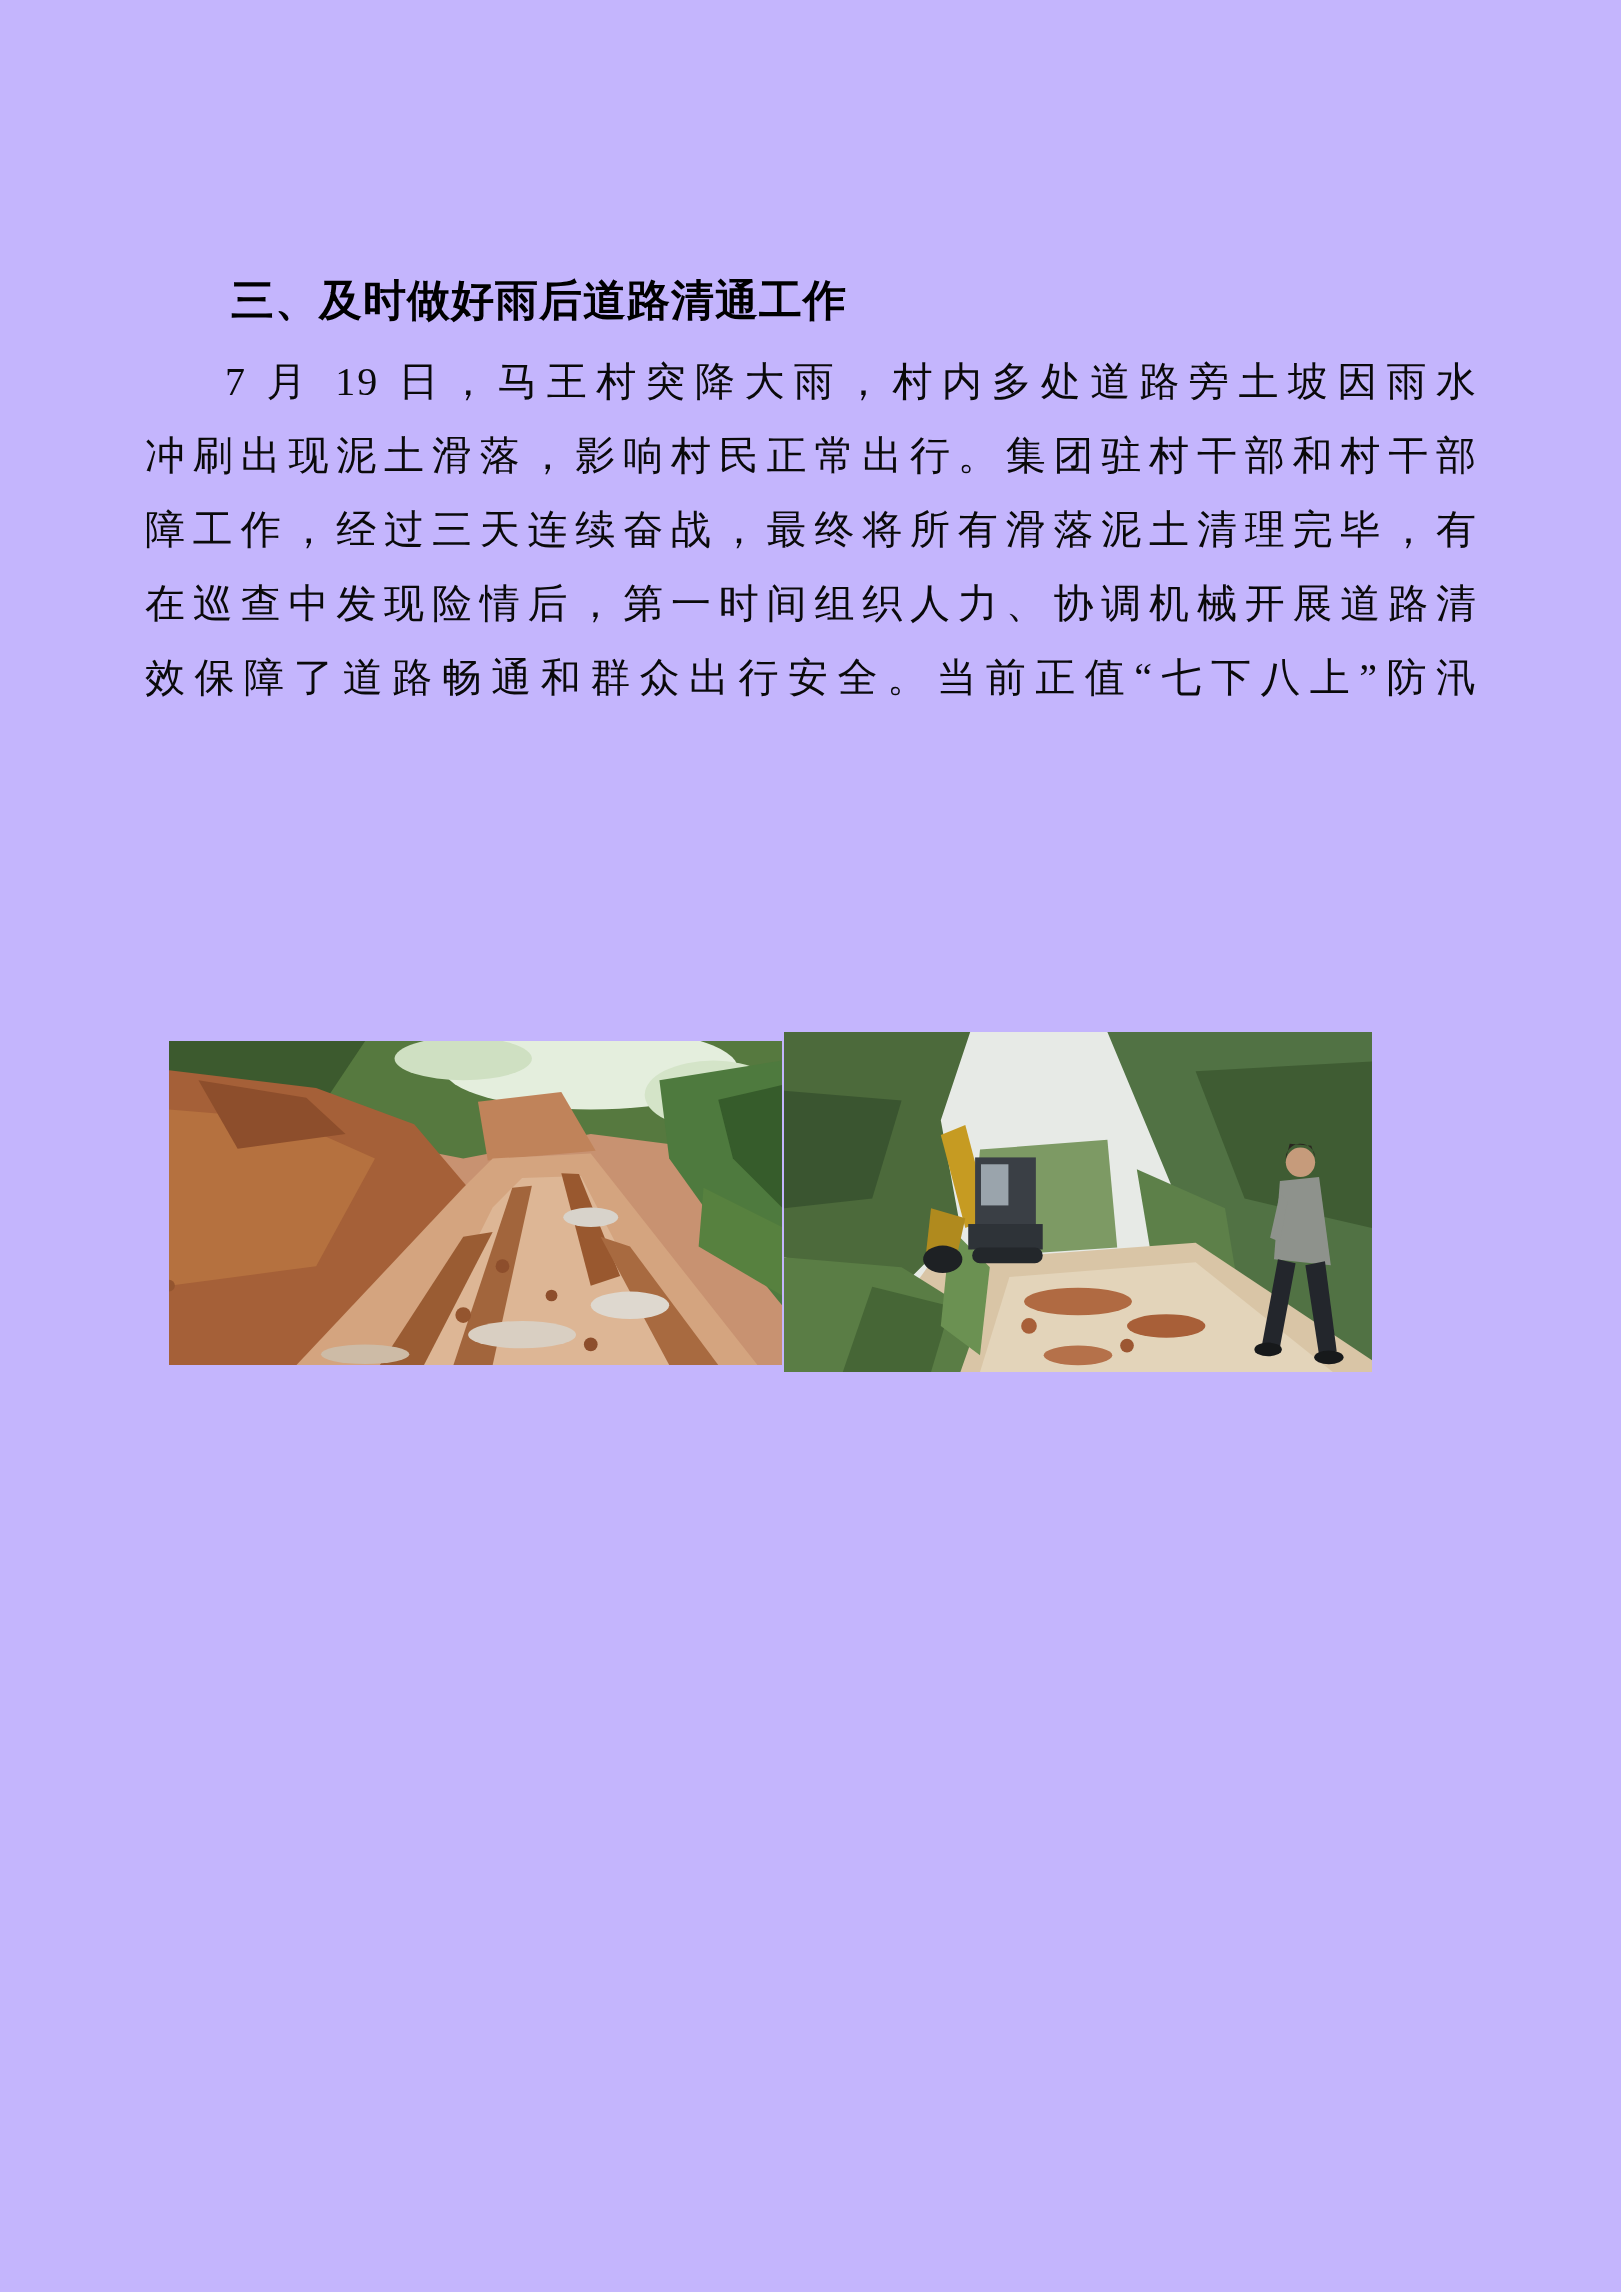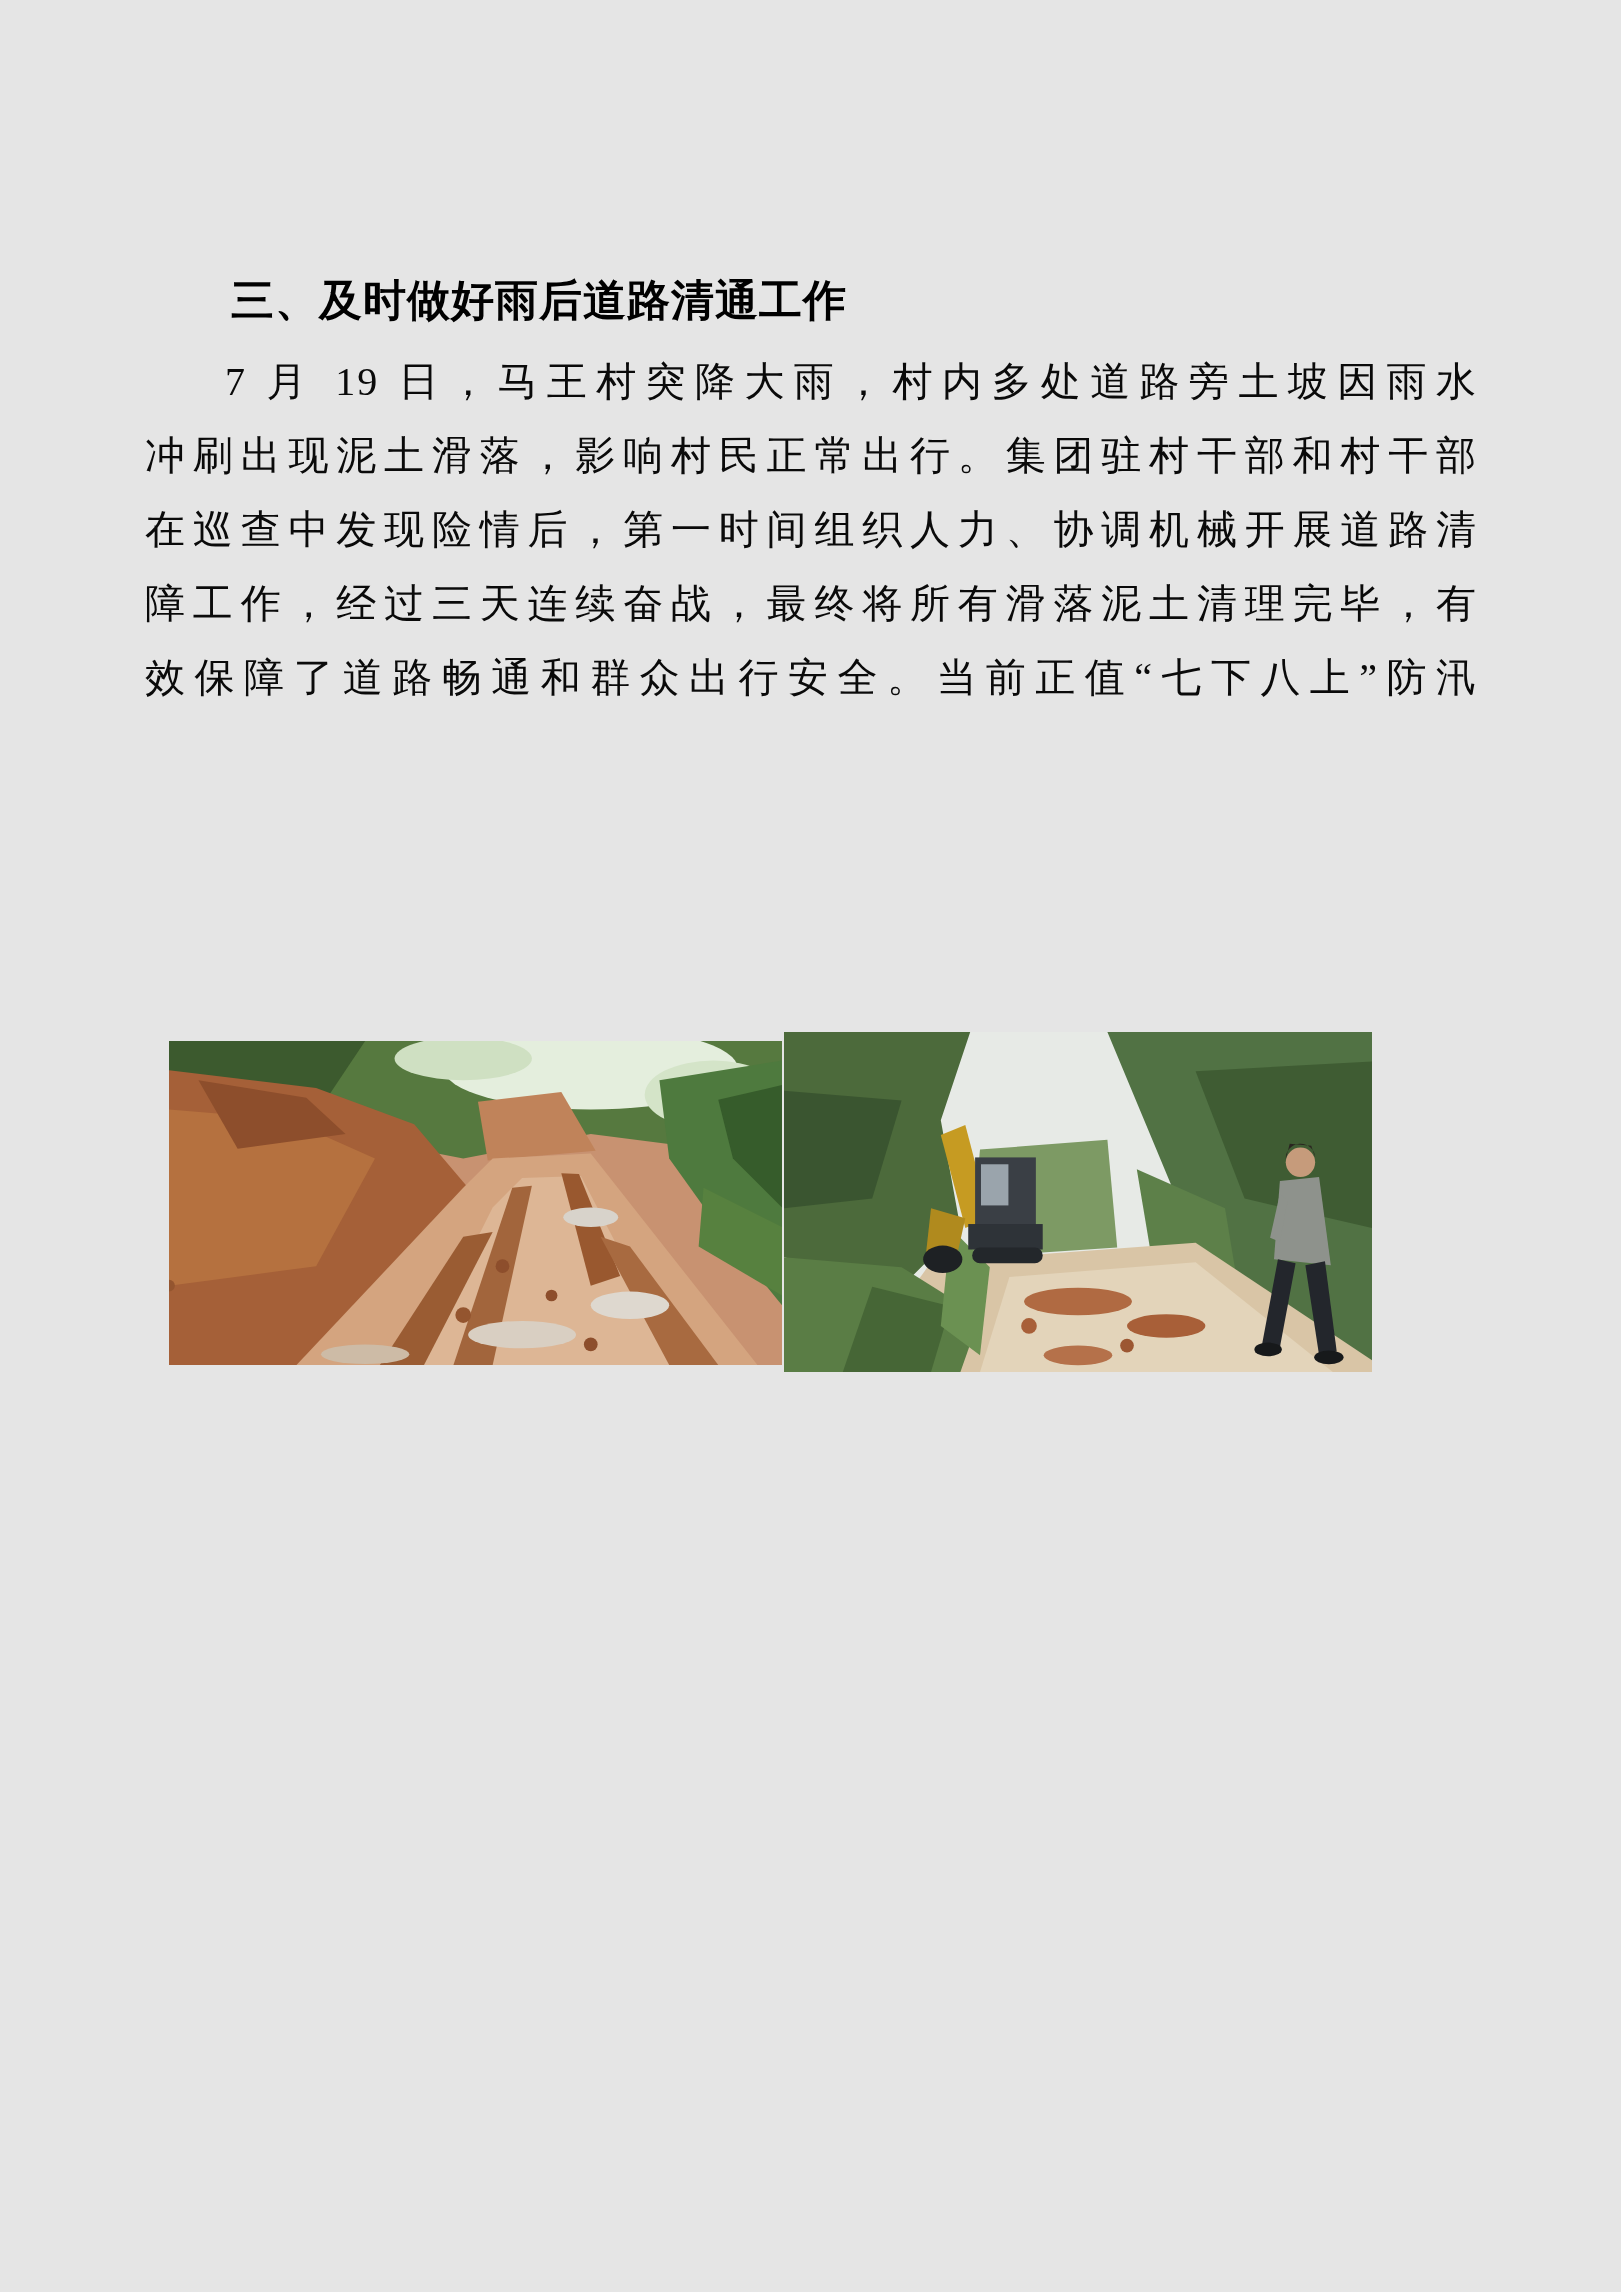--- a/index.html
+++ b/index.html
@@ -1,20 +1,20 @@
 <!DOCTYPE html>
 <html><head>
 <meta charset="utf-8">
 <style>
   html, body { margin: 0; padding: 0; background: #ffffff; }
   .page {
     position: relative;
     width: 1621px;
     height: 2293px;
-    background: #e5e5e5;
+    background: #c4b5fd;
     overflow: hidden;
     font-family: "Liberation Serif", "DejaVu Serif", serif;
     color: #000000;
   }
   .heading {
     position: absolute;
     left: 145px;
     top: 272px;
     width: 1333px;
     margin: 0;
@@ -53,22 +53,22 @@
 </head>
 <body>
 
 <div class="page">
 
   <h2 class="heading">三、及时做好雨后道路清通工作</h2>
 
   <div class="para">
     <div class="line jline indent">7 月 19 日，马王村突降大雨，村内多处道路旁土坡因雨水</div>
     <div class="line jline">冲刷出现泥土滑落，影响村民正常出行。集团驻村干部和村干部</div>
+    <div class="line jline">障工作，经过三天连续奋战，最终将所有滑落泥土清理完毕，有</div>
     <div class="line jline">在巡查中发现险情后，第一时间组织人力、协调机械开展道路清</div>
-    <div class="line jline">障工作，经过三天连续奋战，最终将所有滑落泥土清理完毕，有</div>
     <div class="line jline">效保障了道路畅通和群众出行安全。当前正值“七下八上”防汛</div>
   </div>
 
   <div class="photos">
 
     <svg class="photo photo-left" viewBox="0 0 625 331" preserveAspectRatio="none">
 
       <rect x="0" y="0" width="625" height="331" fill="#c89271"></rect>
 
       <polygon points="0,0 625,0 625,120 430,95 300,120 120,85 0,130" fill="#56793f"></polygon>

